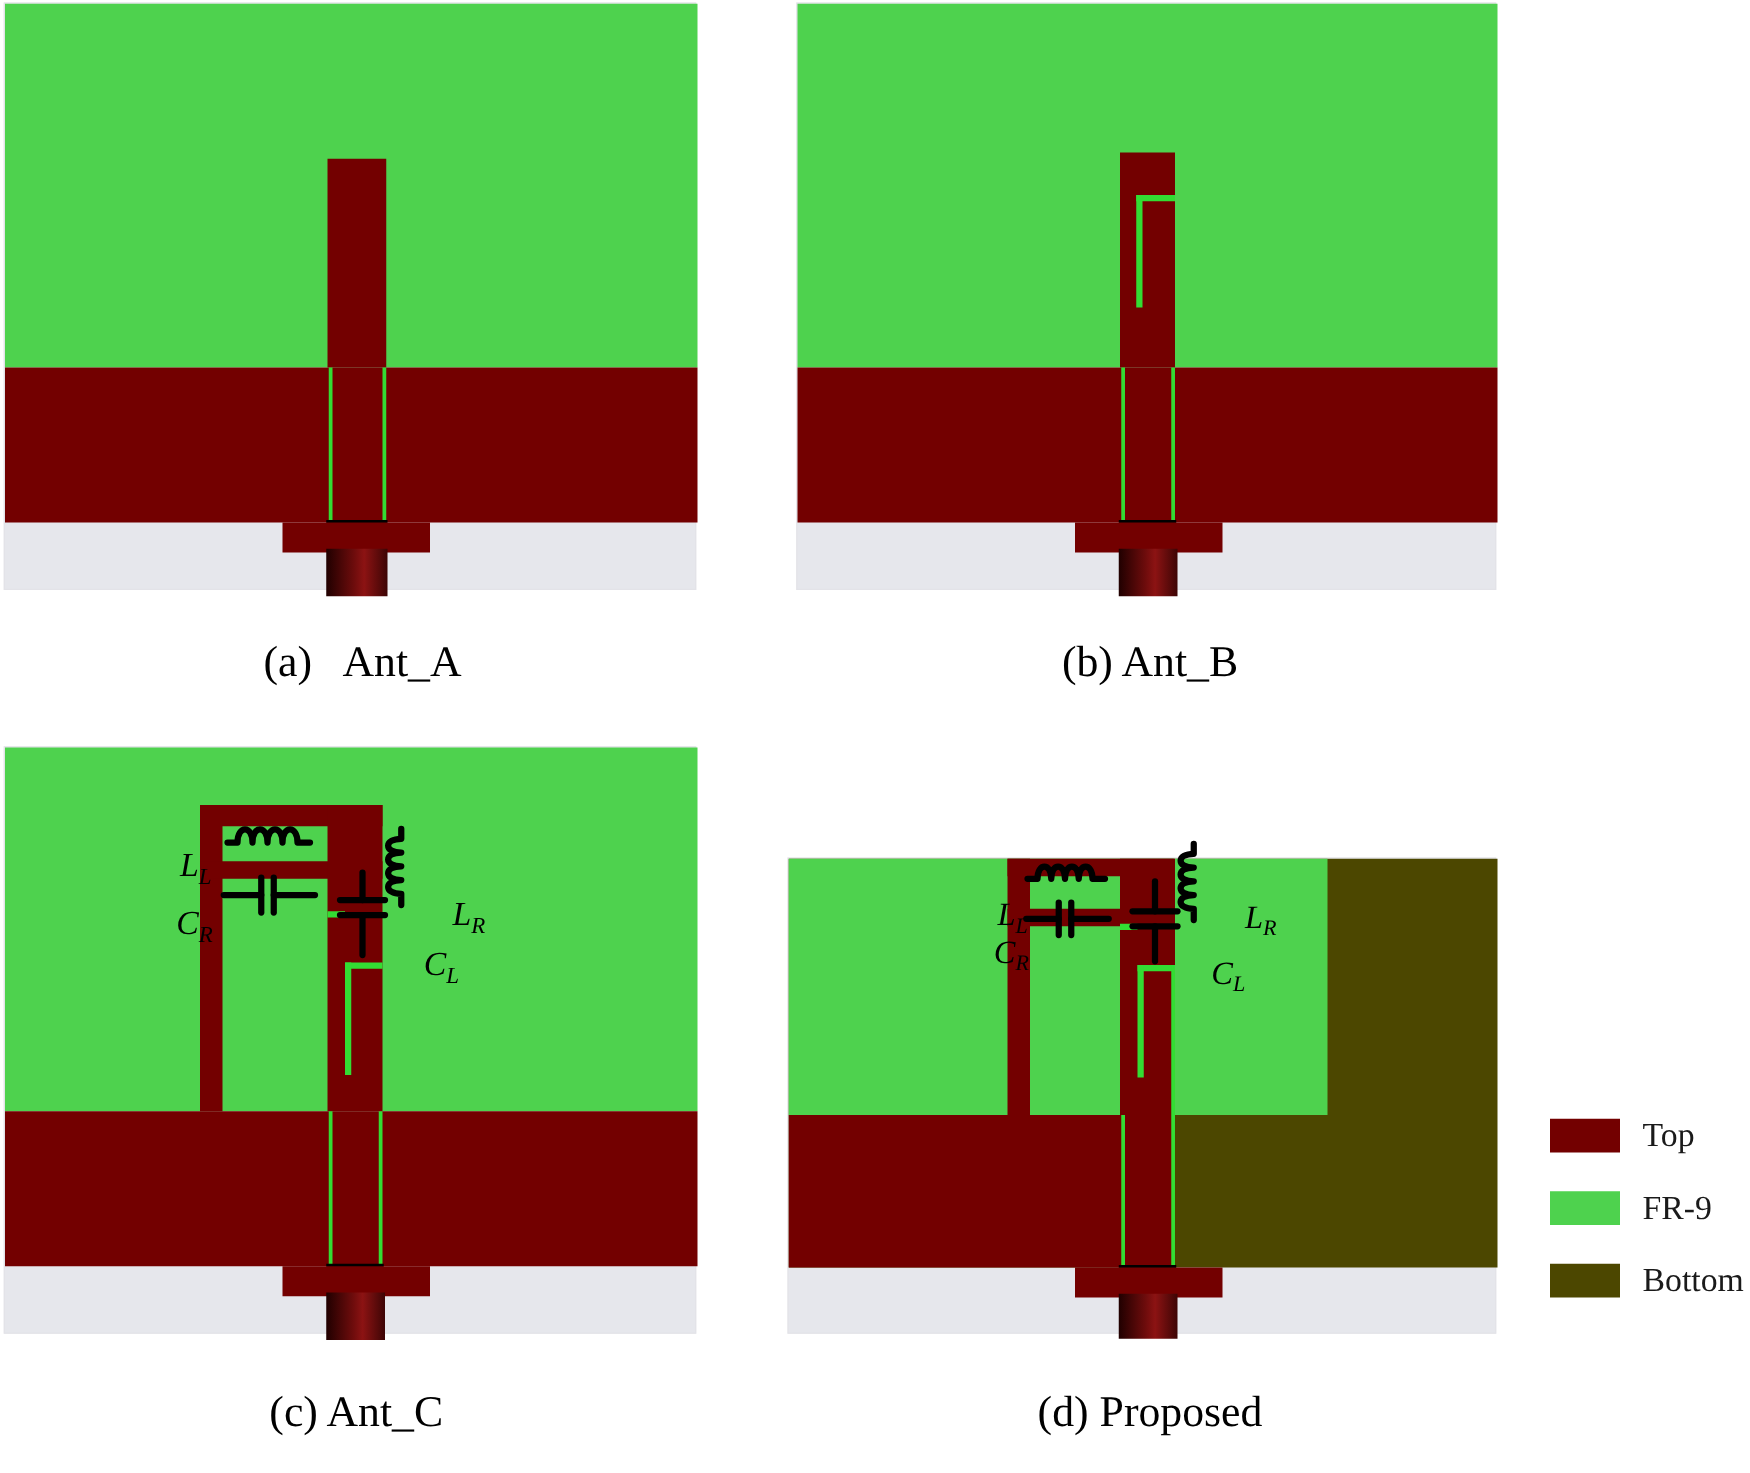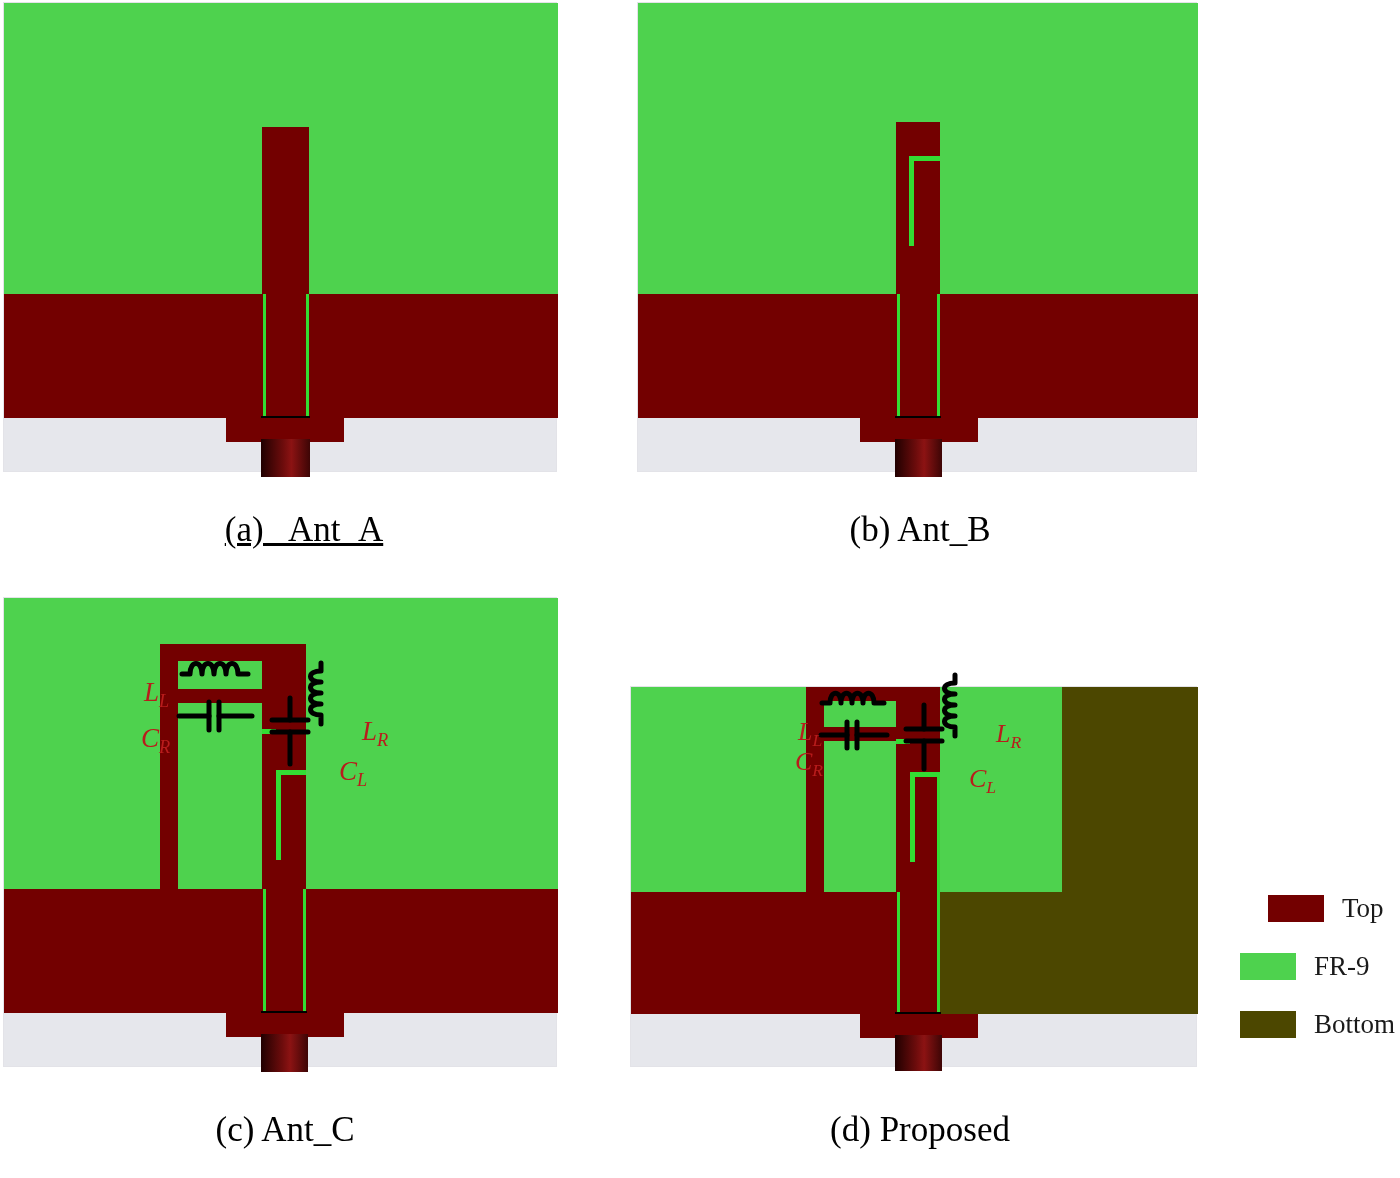--- a/index.html
+++ b/index.html
@@ -8,21 +8,21 @@
   .panel{position:absolute;box-sizing:border-box;background:#e6e7ec;border:1px solid #e3e3e8;}
   .layer{position:absolute;}
 
   .caption{position:absolute;font-family:"Liberation Serif",serif;font-size:35px;color:#000;white-space:pre;text-align:center;}
 
   .legend{position:absolute;}
   .legend-row{position:absolute;display:flex;align-items:center;}
   .legend-sw{width:56px;height:27px;display:block;}
   .legend-lb{font-family:"Liberation Serif",serif;font-size:27px;color:#1a1a1a;margin-left:18px;white-space:pre;}
 
-  .clab{position:absolute;font-family:"Liberation Serif",serif;font-style:italic;color:#b91c1c;white-space:pre;line-height:1;}
+  .clab{position:absolute;font-family:"Liberation Serif",serif;font-style:italic;color:#000000;white-space:pre;line-height:1;}
   .clab sub{font-size:.68em;font-style:italic;}
 
   svg{display:block;overflow:visible;}
 </style>
 </head>
 <body>
 
 <div class="panel" style="left:3px;top:2px;width:554px;height:470px;">
 
   <div class="layer" style="left:0;top:0;width:554px;height:291px;background:#4ed24e;"></div>
@@ -33,21 +33,21 @@
 
   <div class="layer" style="left:259px;top:291px;width:3px;height:125px;background:#33dd33;"></div>
   <div class="layer" style="left:302px;top:291px;width:3px;height:125px;background:#33dd33;"></div>
 
   <div class="layer" style="left:257px;top:413px;width:49px;height:5px;background:#000;"></div>
 
   <div class="layer" style="left:222px;top:415px;width:118px;height:24px;background:#730000;"></div>
 
   <div class="layer" style="left:257px;top:436px;width:49px;height:38px;background:linear-gradient(to right,#200000 0%,#6d0c0c 45%,#8c1313 62%,#3d0505 100%);"></div>
 </div>
-<div class="caption" style="left:144px;top:510px;width:320px;text-decoration:underline;">(a)   Ant_A</div>
+<div class="caption" style="left:130px;top:510px;width:320px;">(a)   Ant_A</div>
 
 <div class="panel" style="left:637px;top:2px;width:560px;height:470px;">
   <div class="layer" style="left:0;top:0;width:560px;height:291px;background:#4ed24e;"></div>
   <div class="layer" style="left:0;top:291px;width:560px;height:124px;background:#730000;"></div>
 
   <div class="layer" style="left:258px;top:119px;width:44px;height:172px;background:#730000;"></div>
 
   <div class="layer" style="left:271px;top:153px;width:31px;height:5px;background:#33dd33;"></div>
   <div class="layer" style="left:271px;top:153px;width:5px;height:90px;background:#33dd33;"></div>
 
@@ -186,21 +186,21 @@
   <div class="clab" style="left:339px;top:8px;font-size:26px;">
     <span>L</span><sub>R</sub>
   </div>
   <div class="clab" style="left:312px;top:53px;font-size:26px;">
     <span>C</span><sub>L</sub>
   </div>
 </div>
 <div class="caption" style="left:770px;top:1110px;width:300px;">(d) Proposed</div>
 
 <div class="legend" style="left:1240px;top:893px;width:160px;height:145px;">
-  <div class="legend-row" style="left:0;top:0;margin-left:28px;">
+  <div class="legend-row" style="left:0;top:0;">
     <span class="legend-sw" style="background:#730000;"></span>
     <span class="legend-lb">Top</span>
   </div>
   <div class="legend-row" style="left:0;top:58px;">
     <span class="legend-sw" style="background:#4ed24e;"></span>
     <span class="legend-lb">FR-9</span>
   </div>
   <div class="legend-row" style="left:0;top:116px;">
     <span class="legend-sw" style="background:#4c4700;"></span>
     <span class="legend-lb">Bottom</span>

